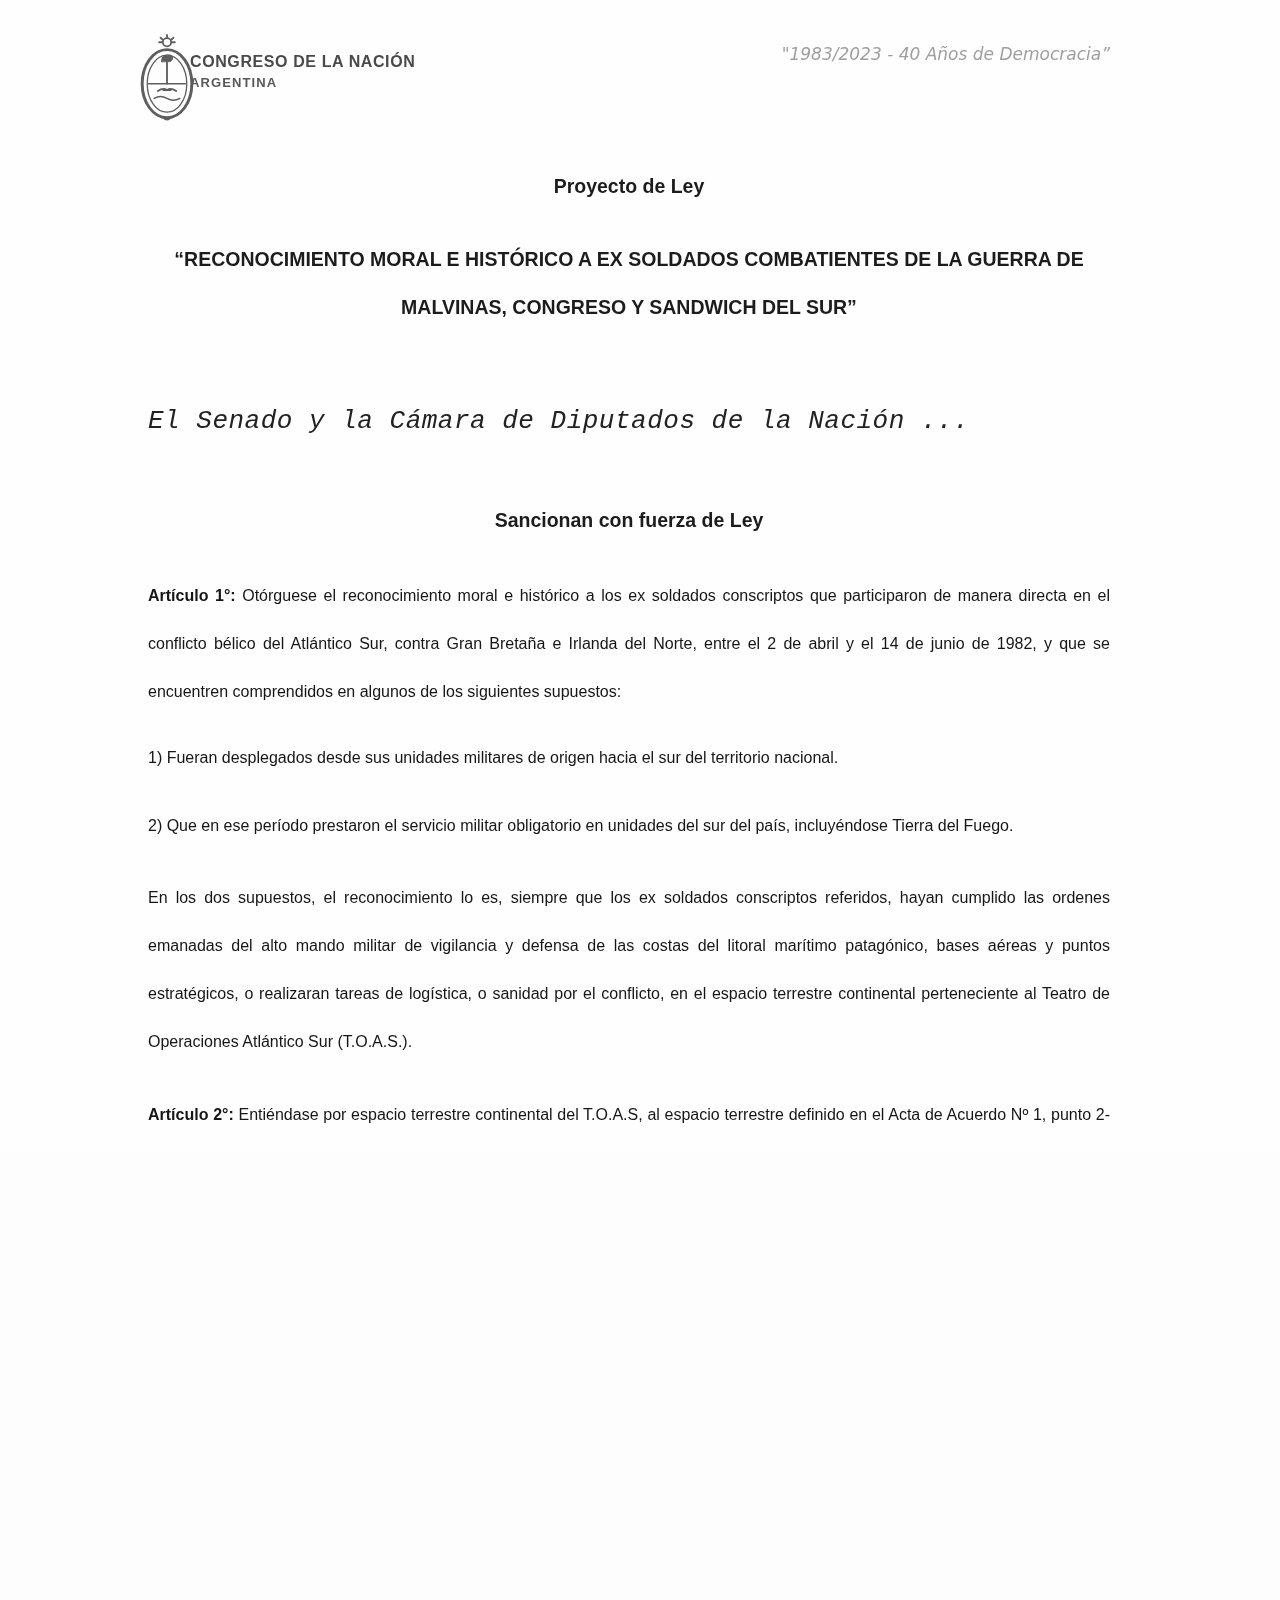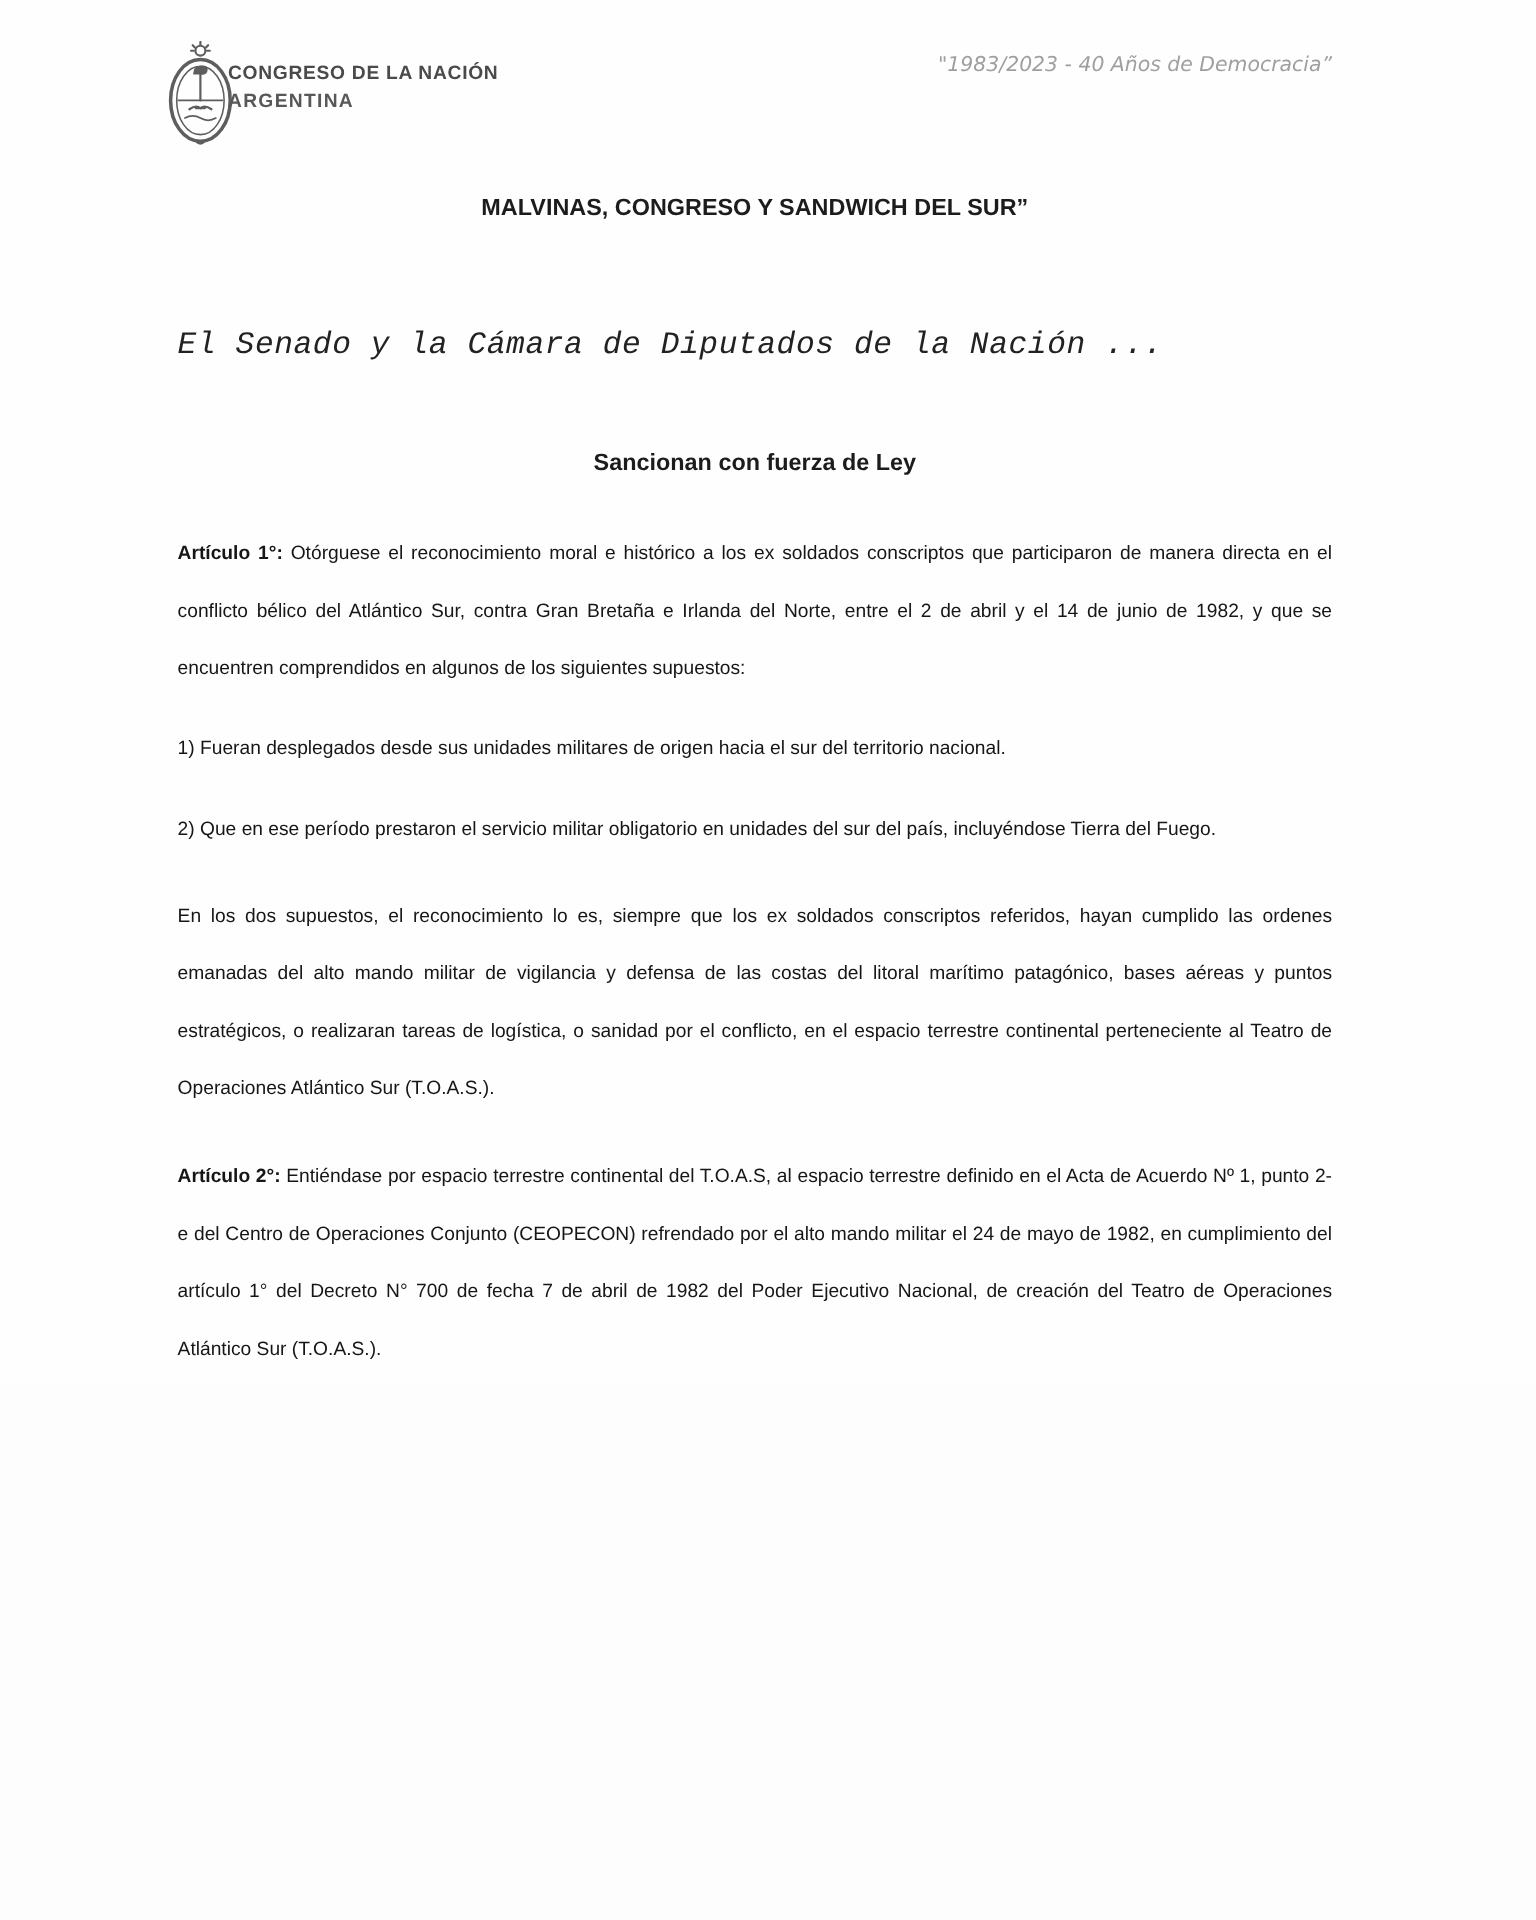--- a/index.html
+++ b/index.html
@@ -10,21 +10,21 @@
     color:#1c1c1c;
     -webkit-font-smoothing:antialiased;
   }
   .page{position:relative;width:1280px;height:1152px;background:#fefefe;overflow:hidden;}
 
   
   .header{position:absolute;top:32px;left:0;width:1280px;height:92px;}
   .logo{position:absolute;left:128px;top:2px;width:78px;height:92px;}
   .org{position:absolute;left:190px;top:20px;line-height:1.25;}
   .org-name{font-size:16px;font-weight:bold;letter-spacing:.6px;color:#4a4a4a;}
-  .org-country{font-size:16px;font-weight:bold;letter-spacing:1.1px;color:#585858;margin-top:3px;}
+  .org-country{font-size:13px;font-weight:bold;letter-spacing:1.1px;color:#585858;margin-top:3px;}
   .motto{position:absolute;right:170px;top:12px;font-size:17px;font-style:italic;color:#9f9f9f;font-family:"DejaVu Sans",sans-serif;}
 
   
   .content{position:absolute;top:124px;left:148px;width:962px;}
   .doc-type{margin-top:38px;text-align:center;font-weight:bold;font-size:19.5px;line-height:48px;}
   .doc-title{margin-top:25px;text-align:center;font-weight:bold;font-size:19.5px;line-height:48px;}
   .salutation{
     margin-top:70px;
     font-family:Liberation Mono, monospace;
     font-style:italic;
@@ -80,22 +80,24 @@
     <div class="org">
       <div class="org-name">CONGRESO DE LA NACIÓN</div>
       <div class="org-country">ARGENTINA</div>
     </div>
 
     <div class="motto">"1983/2023 - 40 Años de Democracia”</div>
   </div>
 
   <div class="content">
 
+    <div class="doc-type">Proyecto de Ley</div>
 
     <div class="doc-title">
+      <div>“RECONOCIMIENTO MORAL E HISTÓRICO A EX SOLDADOS COMBATIENTES DE LA GUERRA DE</div>
       <div>MALVINAS, CONGRESO Y SANDWICH DEL SUR”</div>
     </div>
 
     <div class="salutation">El Senado y la Cámara de Diputados de la Nación ...</div>
 
     <div class="enact">Sancionan con fuerza de Ley</div>
 
     <p class="para p-art1"><strong class="lead">Artículo 1°:</strong><span> Otórguese el reconocimiento moral e histórico a los ex soldados conscriptos que participaron de manera directa en el conflicto bélico del Atlántico Sur, contra Gran Bretaña e Irlanda del Norte, entre el 2 de abril y el 14 de junio de 1982, y que se encuentren comprendidos en algunos de los siguientes supuestos:</span></p>
 
     <p class="para p-item1">1) Fueran desplegados desde sus unidades militares de origen hacia el sur del territorio nacional.</p>

